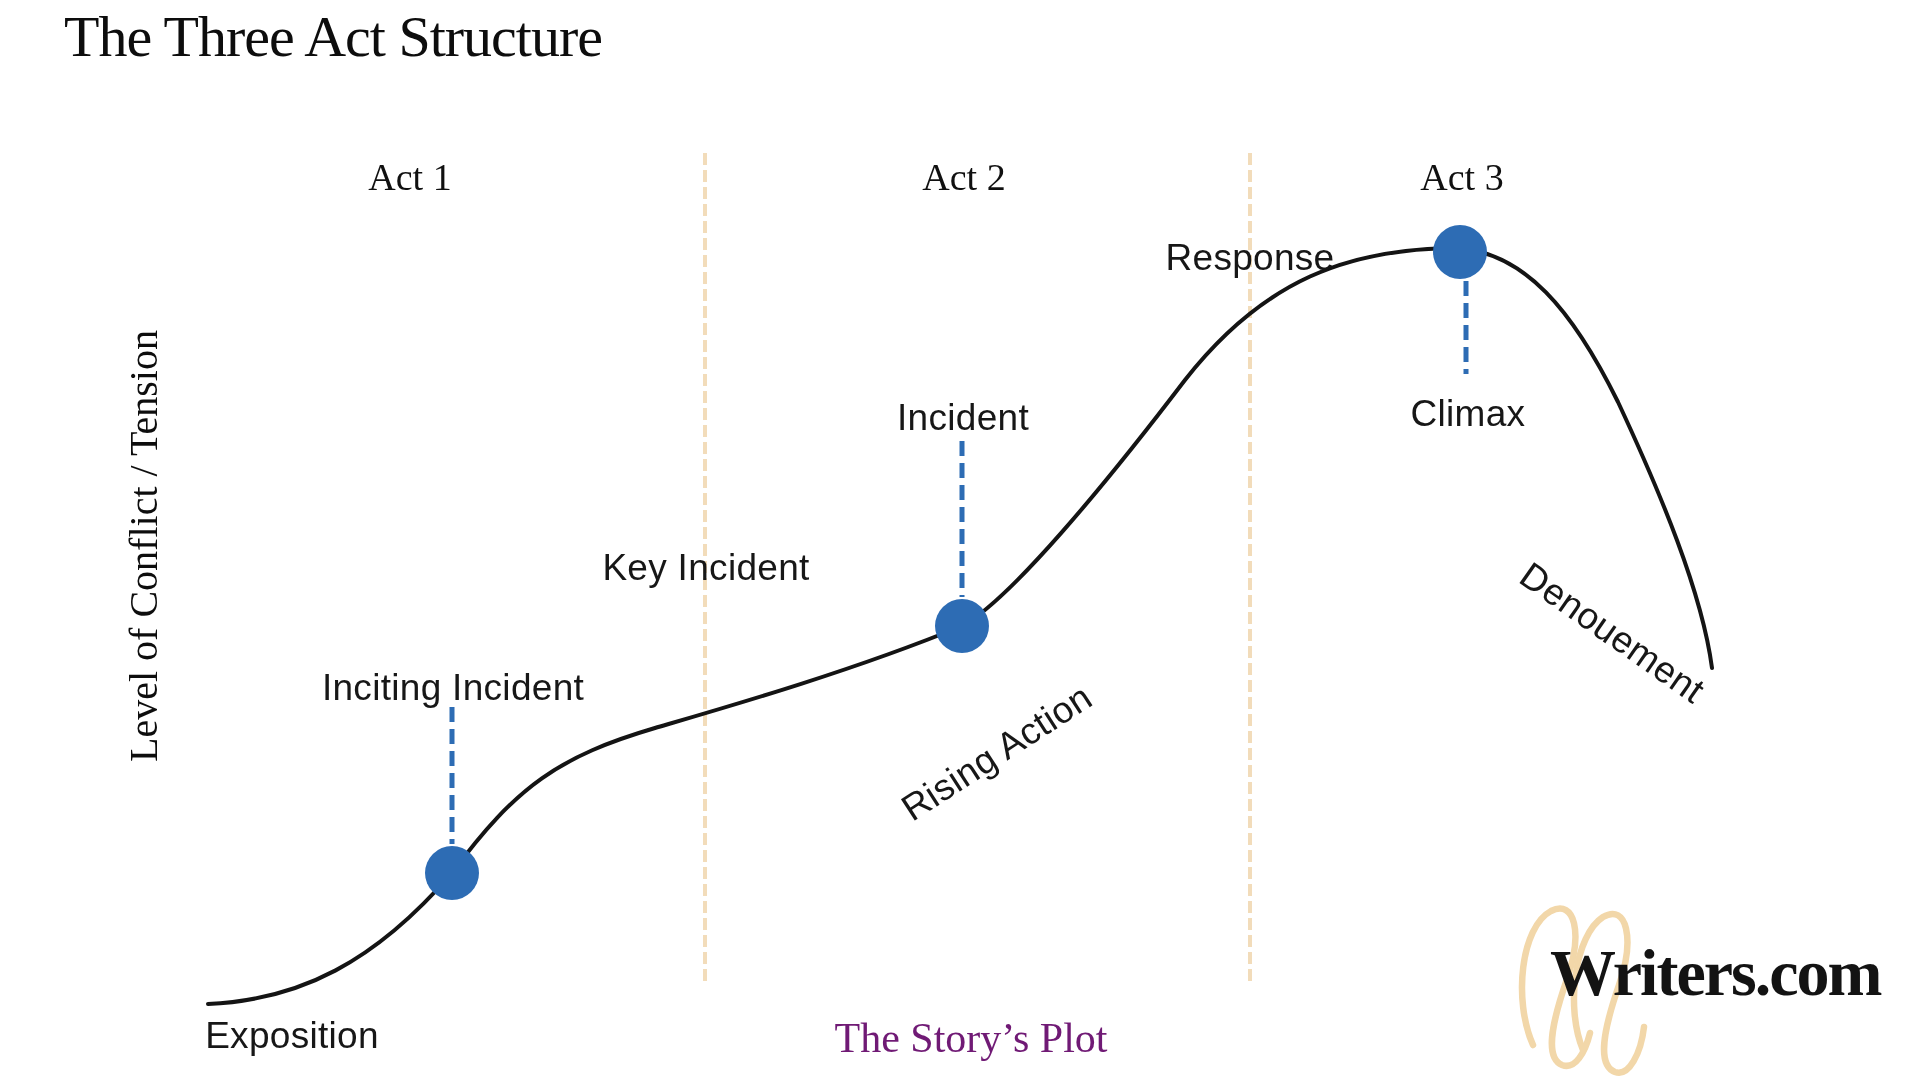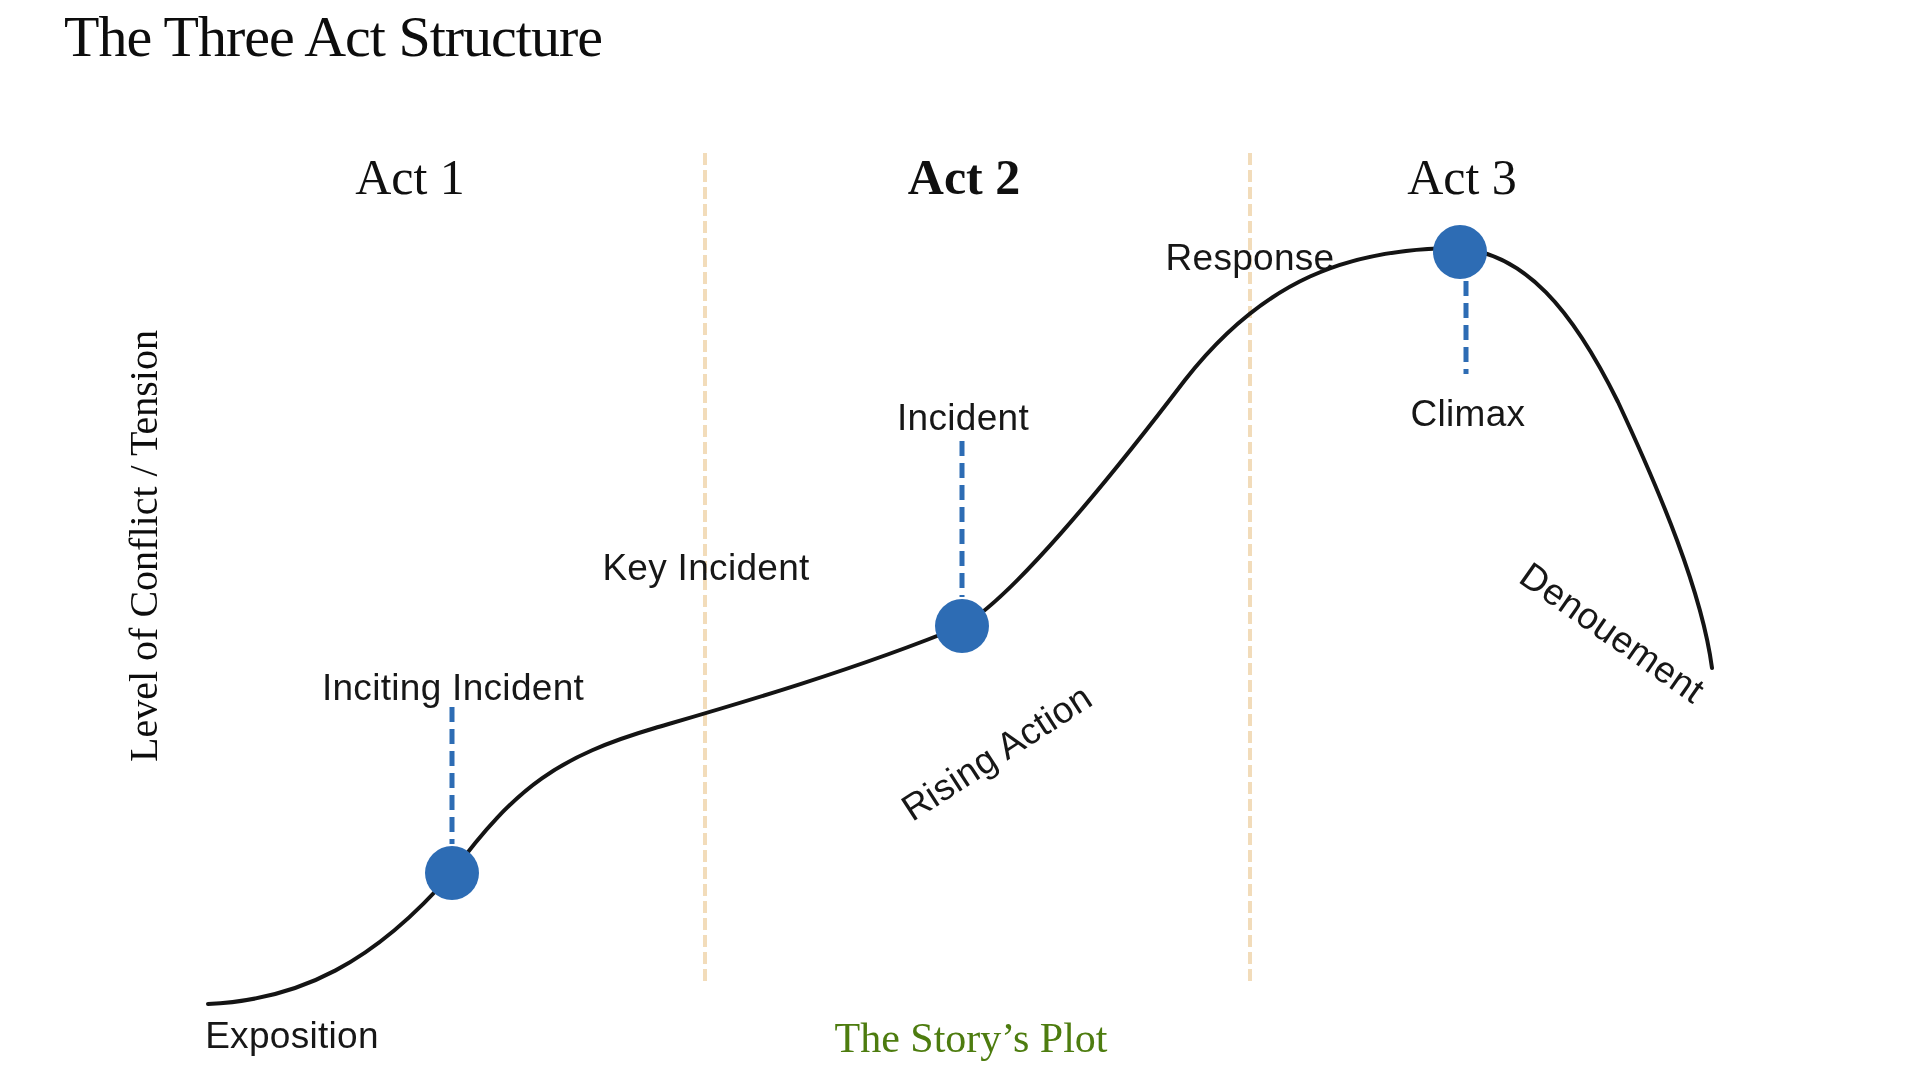--- a/index.html
+++ b/index.html
@@ -9,31 +9,31 @@
   }
   .serif { font-family:"Liberation Serif", serif; }
   .title {
     position:absolute; left:16px; top:4px;
     font-size:58px; line-height:1.15; color:#0d0d0d; letter-spacing:-1px;
     white-space:nowrap;
     margin-left:48px;
   }
   .act-label {
     position:absolute; transform:translate(-50%,-50%);
-    font-size:50px; color:#101010; white-space:nowrap;
+    font-size:38px; color:#101010; white-space:nowrap;
   }
   .y-axis-label {
     position:absolute; left:143px; top:546px;
     transform:translate(-50%,-50%) rotate(-90deg);
     font-size:40px; color:#0d0d0d; white-space:nowrap;
   }
   .x-axis-label {
     position:absolute; left:971px; top:1038px;
     transform:translate(-50%,-50%);
-    font-size:42px; color:#4d7c0f; white-space:nowrap;
+    font-size:42px; color:#701a75; white-space:nowrap;
   }
   .pt-label {
     position:absolute; transform:translate(-50%,-50%);
     font-size:37px; color:#171717; letter-spacing:0.3px; white-space:nowrap;
   }
   .pt-label.rot-neg { transform:translate(-50%,-50%) rotate(-33deg); }
   .pt-label.rot-pos { transform:translate(-50%,-50%) rotate(35deg); }
   .diagram-svg { position:absolute; left:0; top:0; }
   .logo {
     position:absolute; left:1495px; top:893px; width:420px; height:185px;
@@ -47,21 +47,21 @@
   }
 </style>
 </head>
 <body>
 
 <div class="stage">
 
   <div class="title serif">The Three Act Structure</div>
 
   <div class="act-label serif" style="left:410px; top:177px;">Act 1</div>
-  <div class="act-label serif" style="left:964px; top:177px;font-weight:bold;">Act 2</div>
+  <div class="act-label serif" style="left:964px; top:177px;">Act 2</div>
   <div class="act-label serif" style="left:1462px; top:177px;">Act 3</div>
 
   <div class="y-axis-label serif">Level of Conflict / Tension</div>
 
   <svg class="diagram-svg" width="1920" height="1080" viewBox="0 0 1920 1080">
 
     <line x1="705" y1="153" x2="705" y2="985" stroke="#f2dcba" stroke-width="4" stroke-dasharray="12 5"></line>
     <line x1="1250" y1="153" x2="1250" y2="985" stroke="#f2dcba" stroke-width="4" stroke-dasharray="12 5"></line>
 
     <path d="M 208 1004
@@ -86,14 +86,21 @@
   <div class="pt-label" style="left:453px; top:688px;">Inciting Incident</div>
   <div class="pt-label" style="left:706px; top:568px;">Key Incident</div>
   <div class="pt-label" style="left:963px; top:418px;">Incident</div>
   <div class="pt-label rot-neg" style="left:997px; top:753px;">Rising Action</div>
   <div class="pt-label" style="left:1250px; top:258px;">Response</div>
   <div class="pt-label" style="left:1468px; top:414px;">Climax</div>
   <div class="pt-label rot-pos" style="left:1612px; top:633px;">Denouement</div>
 
   <div class="x-axis-label serif">The Story’s Plot</div>
 
+  <div class="logo">
+    <svg class="logo-flourish" width="150" height="182" viewBox="0 0 150 182">
+      <path d="M 28 150 C 8 105 16 32 46 16 C 70 4 78 38 62 84 C 46 130 40 163 57 170 C 70 175 80 158 85 138" fill="none" stroke="#f2d7a9" stroke-width="6.5" stroke-linecap="round"></path>
+      <path d="M 78 155 C 60 112 70 40 98 22 C 122 8 130 44 114 90 C 98 136 92 170 110 177 C 124 182 136 158 139 132" fill="none" stroke="#f2d7a9" stroke-width="6.5" stroke-linecap="round"></path>
+    </svg>
+    <div class="logo-text">Writers.com</div>
+  </div>
 
 </div>
 
 </body></html>

